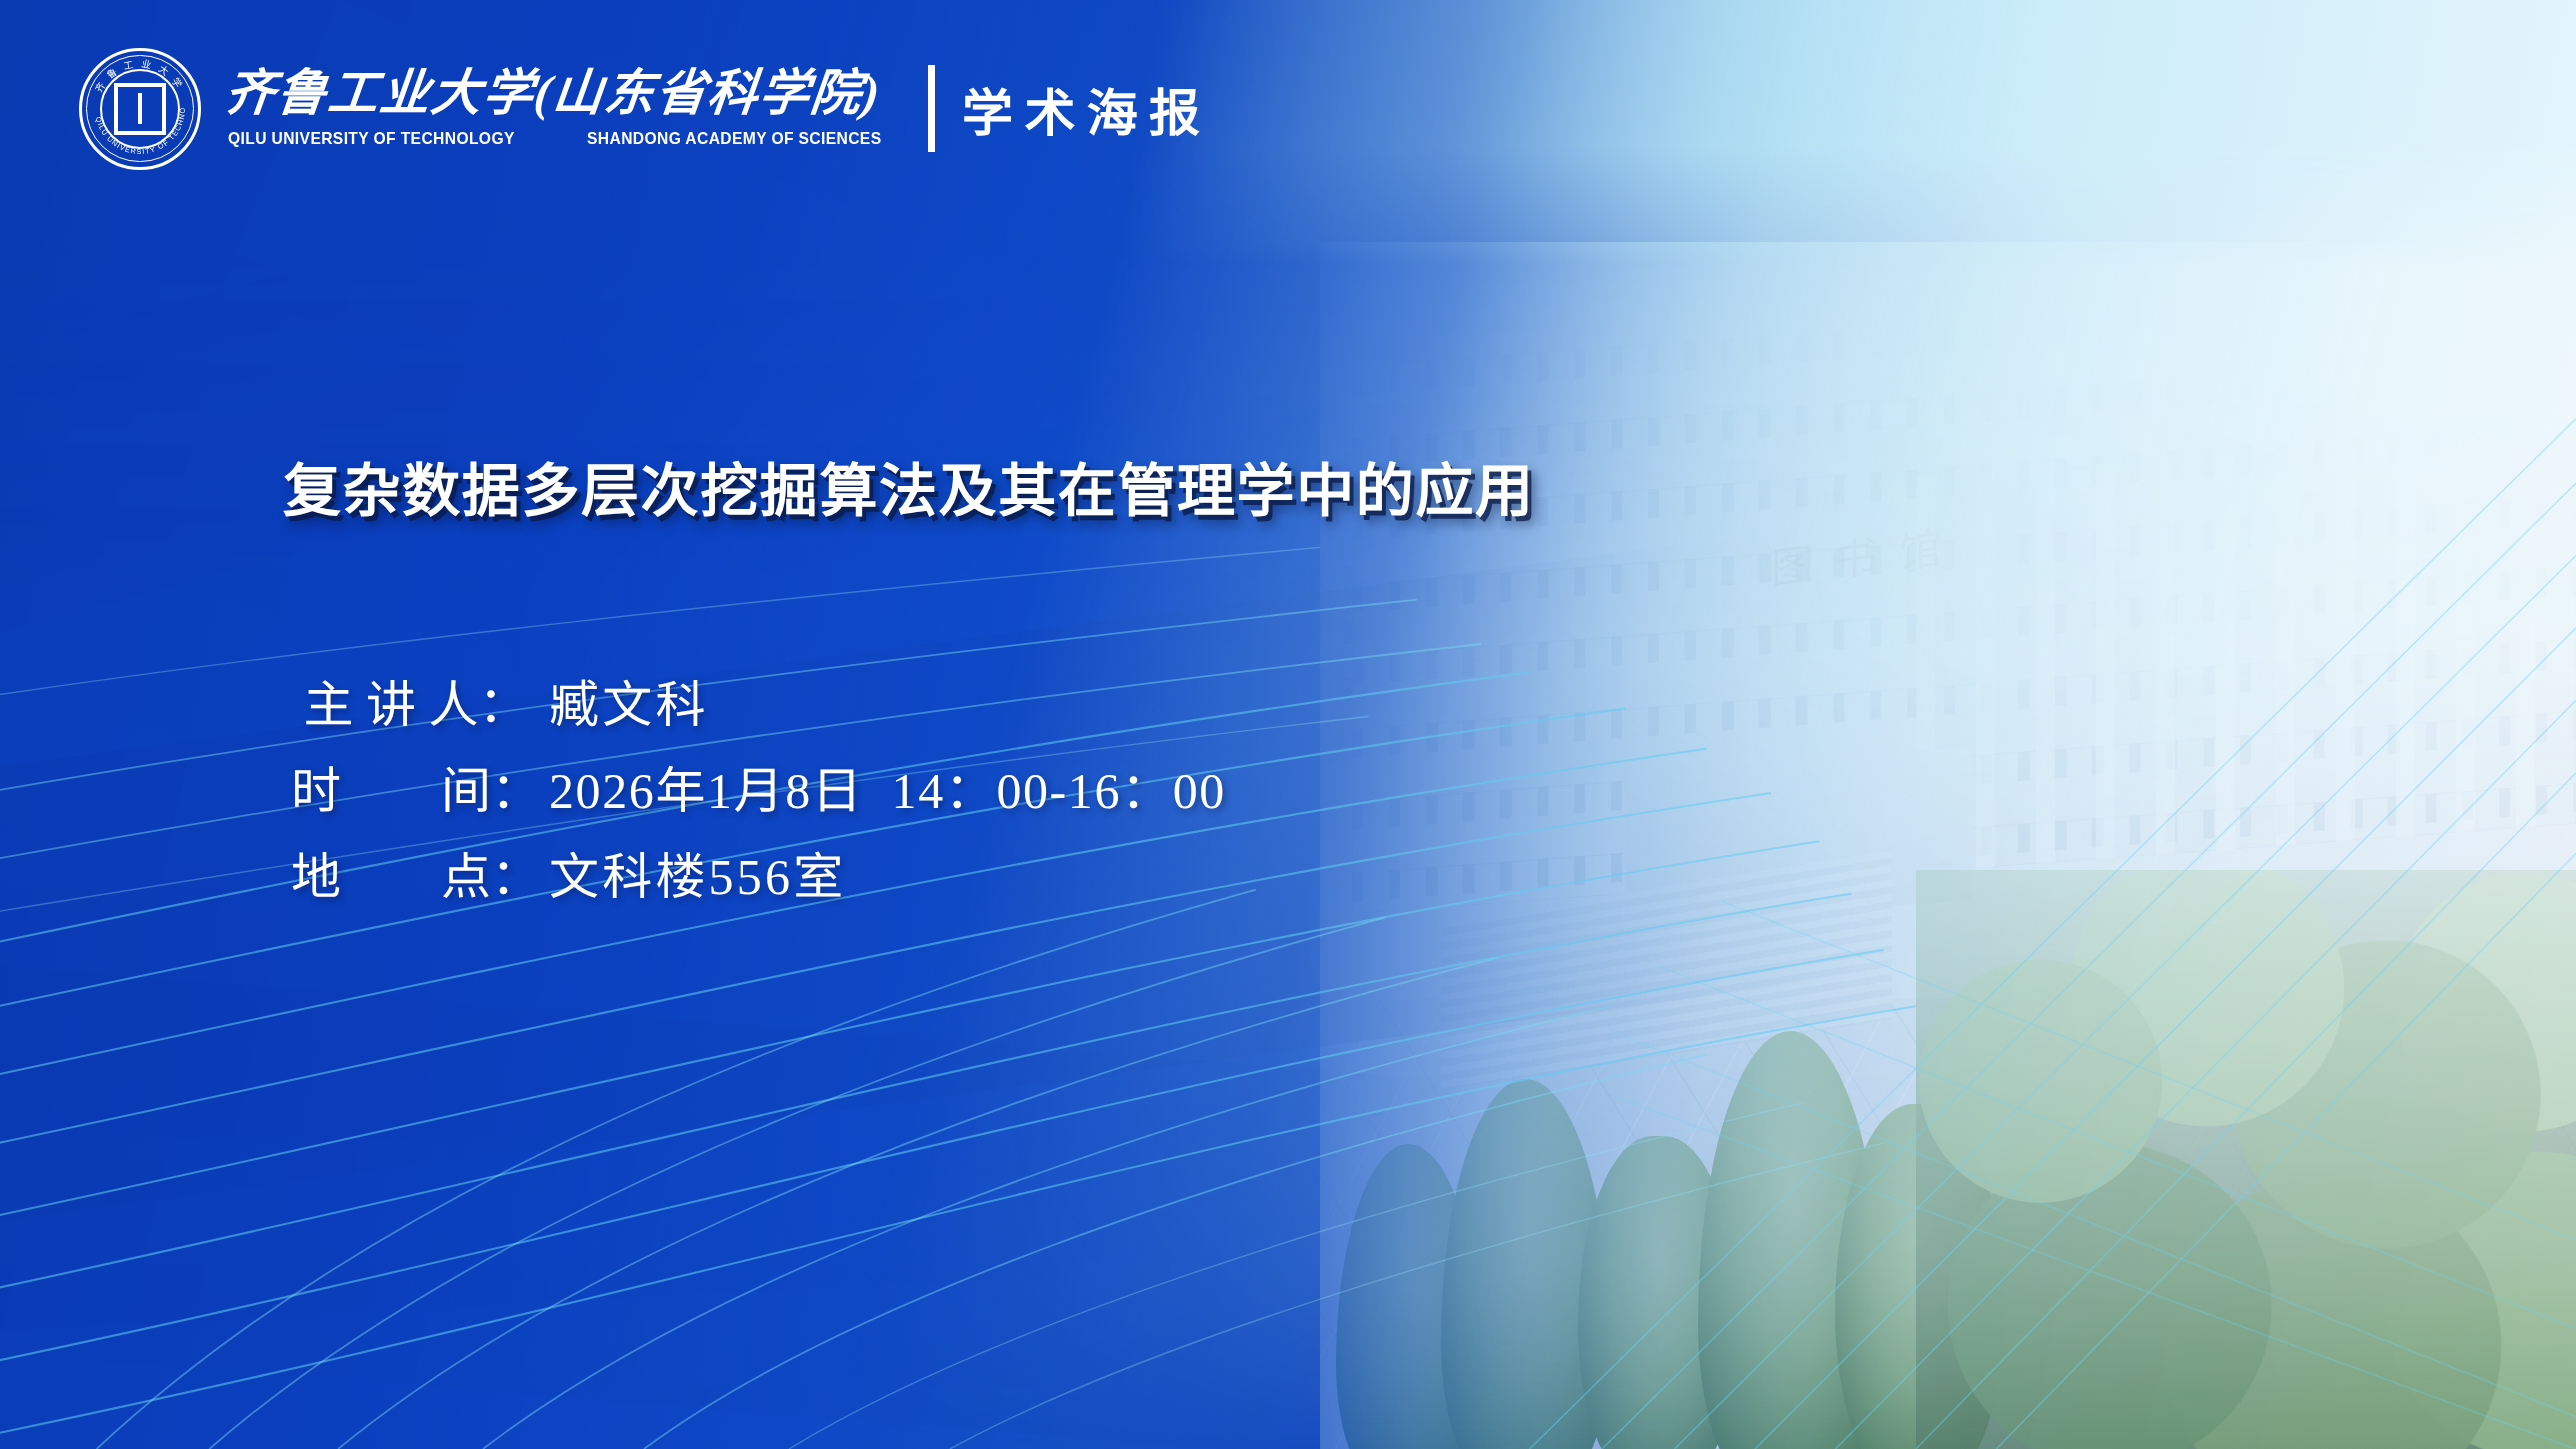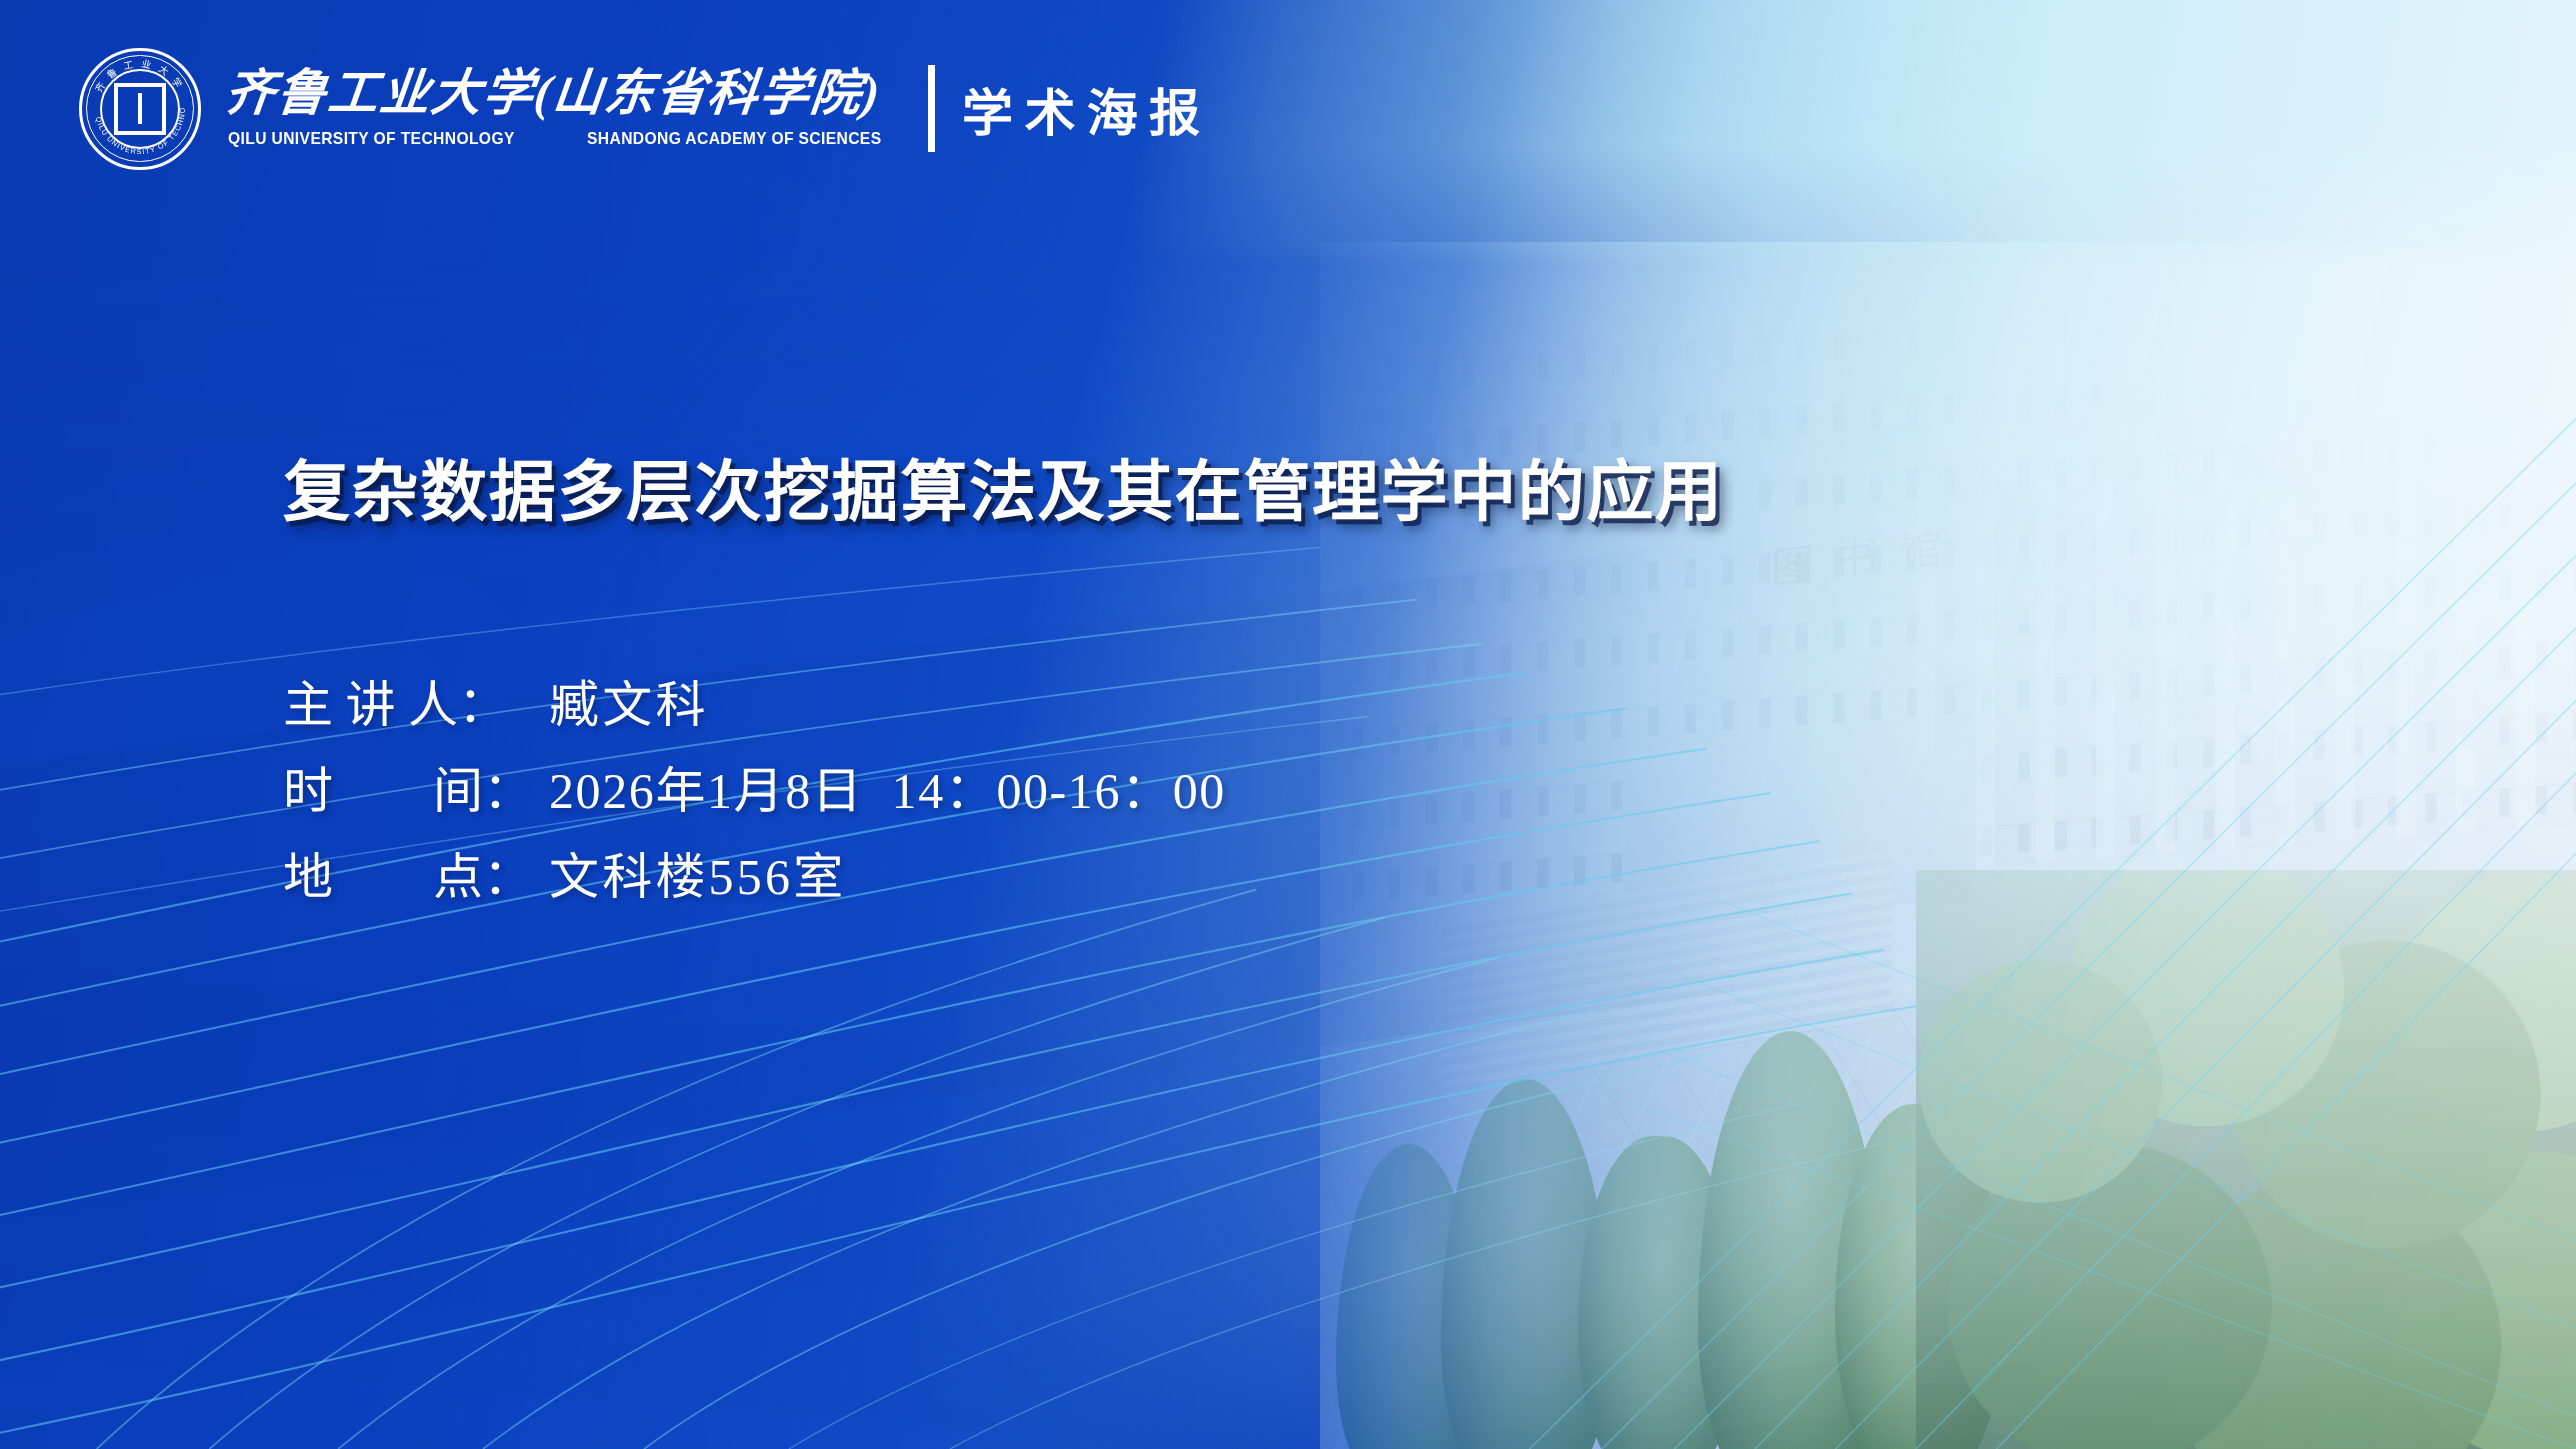--- a/index.html
+++ b/index.html
@@ -279,33 +279,33 @@
     white-space:nowrap;
   }
 
   
   .content{
     position:absolute; left:0; top:0; width:100%; height:100%;
   }
   .title{
     position:absolute; left:283px; top:460px; width:2222px;
     color:#ffffff;
-    font-size:67px;
+    font-size:58px;
     font-weight:700;
     line-height:1.12;
     letter-spacing:1.6px;
     white-space:nowrap;
-    font-family:Liberation Mono, monospace;
+    font-family:Liberation Serif, serif;
     text-shadow:
        4px 4.8px 0 rgba(10,26,70,.75),
        6.4px 8px 11.3px rgba(6,18,54,.55);
   }
 
   .meta{
-    position:absolute; left:283px; top:676px;
+    position:absolute; left:283px; top:676px;text-align:center;
   }
   .meta-row{
     display:flex; align-items:baseline;
     margin-bottom:27px;
     color:#fff;
     font-family:"Liberation Serif","DejaVu Serif",serif;
     font-size:50px;
     line-height:1.18;
     font-weight:500;
     text-shadow:2.4px 3.2px 6.4px rgba(8,24,68,.45);

